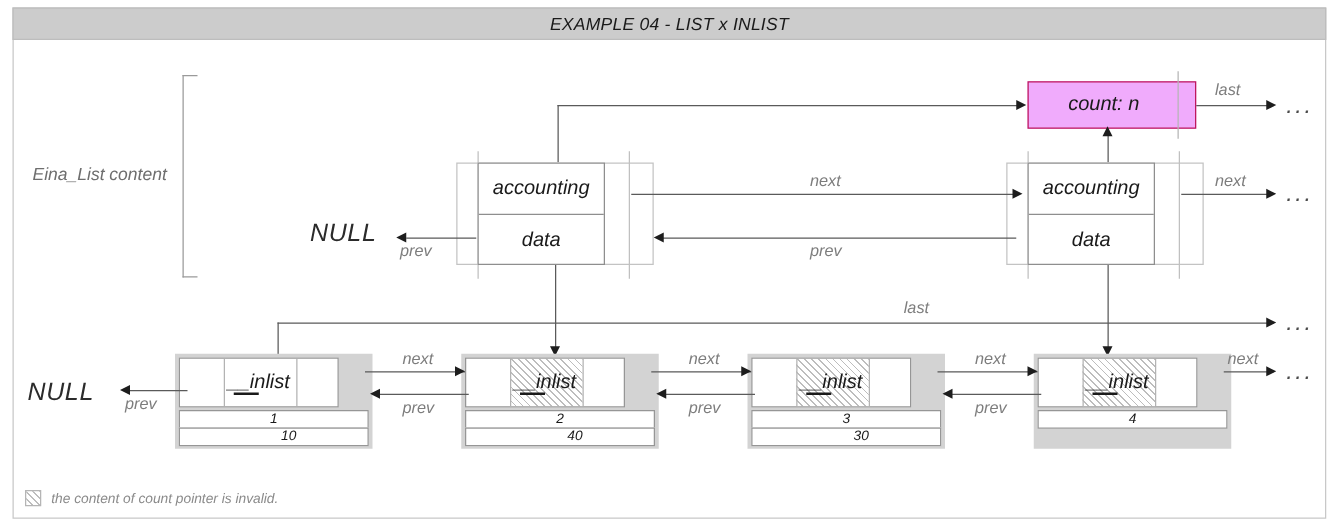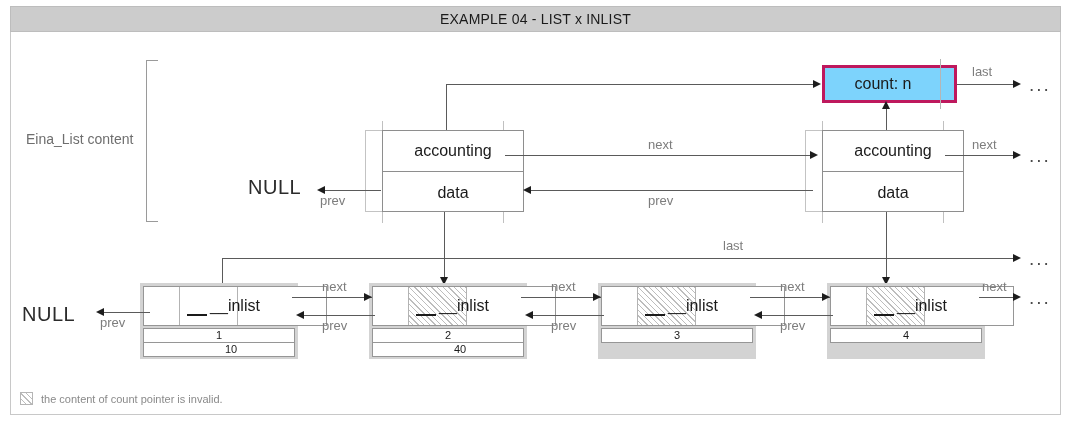--- a/index.html
+++ b/index.html
@@ -8,20 +8,21 @@
     font-family:"Liberation Sans", sans-serif;
     -webkit-font-smoothing:antialiased;
   }
   #page{
     position:relative;
     width:1071px;
     height:425px;
     background:#ffffff;
     overflow:hidden;
     box-sizing:border-box;
+    font-style:italic;
   }
   
   #frame{
     position:absolute;
     left:10px; top:6px;
     width:1051px; height:409px;
     border:1px solid #c8c8c8;
     box-sizing:border-box;
     background:#ffffff;
   }
@@ -77,23 +78,23 @@
   #bracket-label{
     position:absolute;
     left:26px; top:131px;
     font-size:14px;
     color:#6e6e6e;
     white-space:nowrap;
   }
   
   .count-box{
     position:absolute;
-    border:3px solid #be185d;
-    box-sizing:border-box;
-    background:#7dd3fc;
+    border:1px solid #be185d;
+    box-sizing:border-box;
+    background:#f0abfc;
   }
   .count-box .cb-main{
     position:absolute;
     left:0; top:0; right:13px; bottom:0;
     display:flex; align-items:center; justify-content:center;
     font-size:16px; color:#1a1a1a;
   }
   .count-box .cb-div{
     position:absolute;
     right:13px; top:-9px; bottom:-9px;
@@ -104,21 +105,21 @@
   .struct{
     position:absolute;
     width:158px; height:82px;
     border:1px solid #c3c3c3;
     box-sizing:border-box;
     background:#ffffff;
   }
   .struct .inner{
     position:absolute;
     left:16px; top:-1px;
-    width:142px; height:82px;
+    width:102px; height:82px;
     border:1px solid #8e8e8e;
     box-sizing:border-box;
     background:#ffffff;
   }
   .struct .inner .row{
     position:absolute;
     left:0; width:100%;
     height:41px;
     display:flex; align-items:center; justify-content:center;
     font-size:16px; color:#1a1a1a;
@@ -137,21 +138,21 @@
   
   .node{
     position:absolute;
     width:158px; height:76px;
     background:#d3d3d3;
     box-sizing:border-box;
     padding:3px;
   }
   .node .top{
     position:relative;
-    width:184px; height:40px;
+    width:128px; height:40px;
     border:1px solid #969696;
     box-sizing:border-box;
     background:#ffffff;
     overflow:hidden;
   }
   .node .top .hatch{
     position:absolute;
     left:35px; top:0;
     width:58px; height:100%;
     background-image:repeating-linear-gradient(
@@ -370,20 +371,21 @@
   <div class="node" style="left:598px; top:283px;">
     <div class="top">
       <div class="hatch"></div>
       <div class="sep s1"></div>
       <div class="sep s2"></div>
       <div class="ubar"></div>
       <div class="txt">__inlist</div>
     </div>
     <div class="vals">
       <div class="v v1">3</div>
+      <div class="v v2">30</div>
     </div>
   </div>
 
   <div class="node" style="left:827px; top:283px;">
     <div class="top">
       <div class="hatch"></div>
       <div class="sep s1"></div>
       <div class="sep s2"></div>
       <div class="ubar"></div>
       <div class="txt">__inlist</div>

